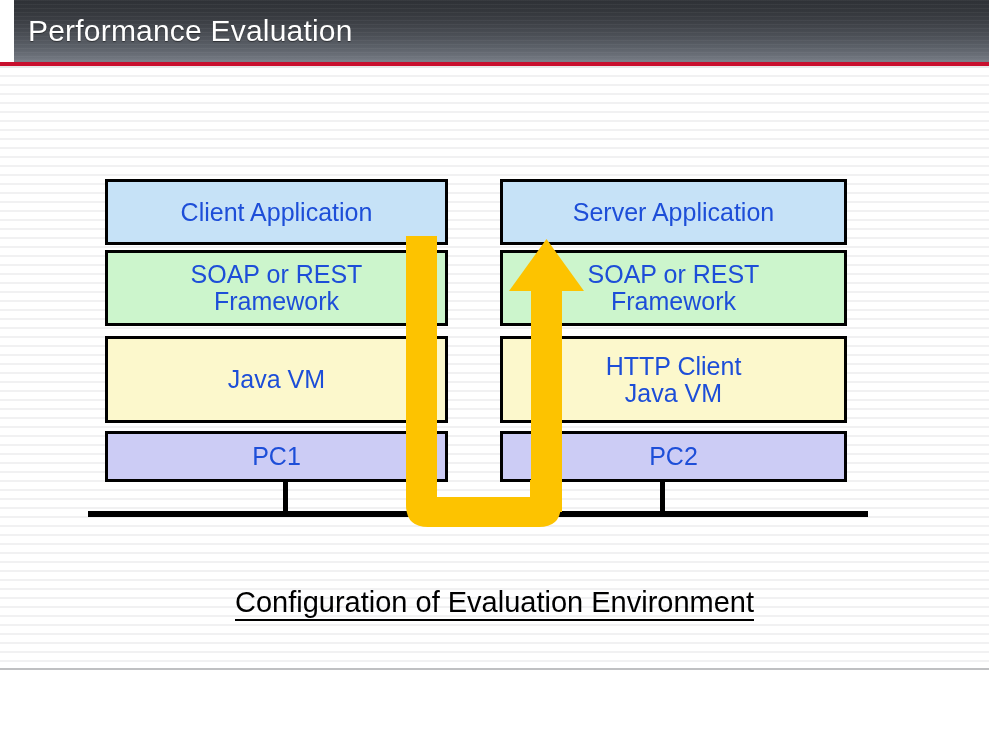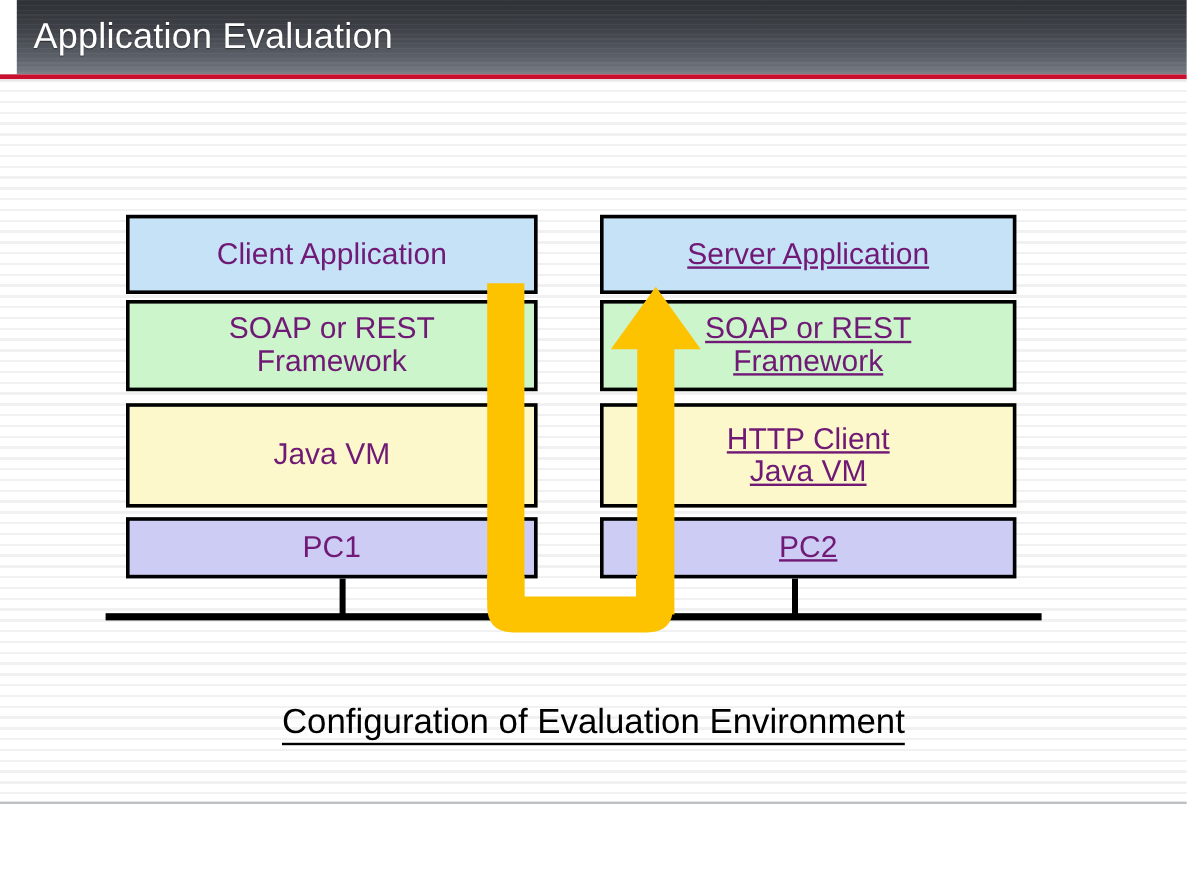--- a/index.html
+++ b/index.html
@@ -124,35 +124,35 @@
 
   .stack-box {
     position: absolute;
     box-sizing: border-box;
     border: 3px solid #000000;
     display: flex;
     align-items: center;
     justify-content: center;
     text-align: center;
     font-size: 25px;
-    color: #701a75;
+    color: #1d4ed8;
     line-height: 1.08;
     z-index: 5;
   }
   .stack-box .lbl { white-space: pre-line; }
 
   .box-blue   { background: #c6e2f7; }
   .box-green  { background: #ccf5cc; justify-content: center; }
   .box-yellow { background: #fcf8cc; }
   .box-purple { background: #ccccf5; }
 
   
   .lx { left: 105px; width: 343px; }
   
-  .rx { left: 500px; width: 347px; text-decoration: underline; }
+  .rx { left: 500px; width: 347px; }
 
   .row1 { top: 179px; height: 66px; }
   .row2 { top: 250px; height: 76px; }
   .row3 { top: 336px; height: 87px; }
   .row4 { top: 431px; height: 51px; }
 
   
   .drop-line {
     position: absolute;
     width: 5px;
@@ -225,21 +225,21 @@
 
 <div id="slide">
 
   <div class="body-area"></div>
   <div class="body-bottom-rule"></div>
 
   <div class="header-band"></div>
   <div class="header-left-notch"></div>
   <div class="header-rule"></div>
   <div class="header-rule-shadow"></div>
-  <div class="slide-title">Application Evaluation</div>
+  <div class="slide-title">Performance Evaluation</div>
 
   <div class="diagram">
 
     <div class="drop-line" style="left:283px; top:482px; height:32px;"></div>
     <div class="drop-line" style="left:660px; top:482px; height:32px;"></div>
     <div class="bus-line" style="left:88px; top:511px; width:330px;"></div>
     <div class="bus-line" style="left:418px; top:511px; width:450px;"></div>
 
     <div class="stack-box box-blue lx row1">
       <span class="lbl">Client Application</span>

